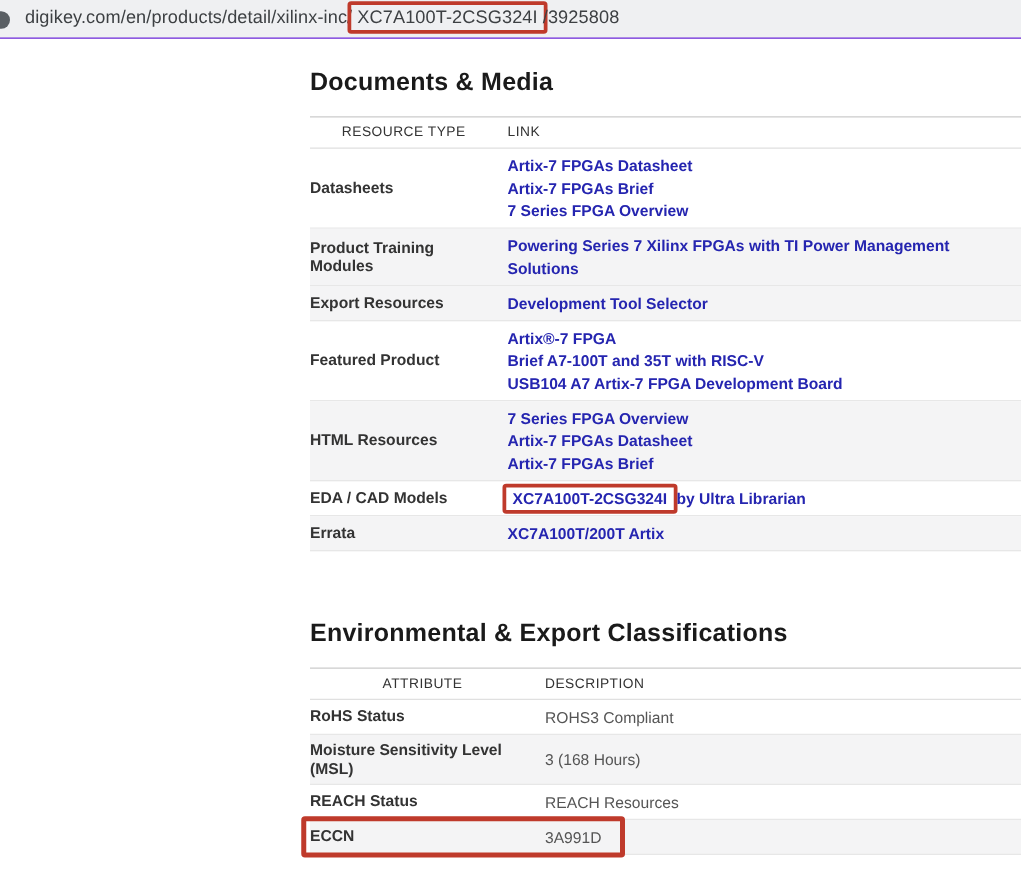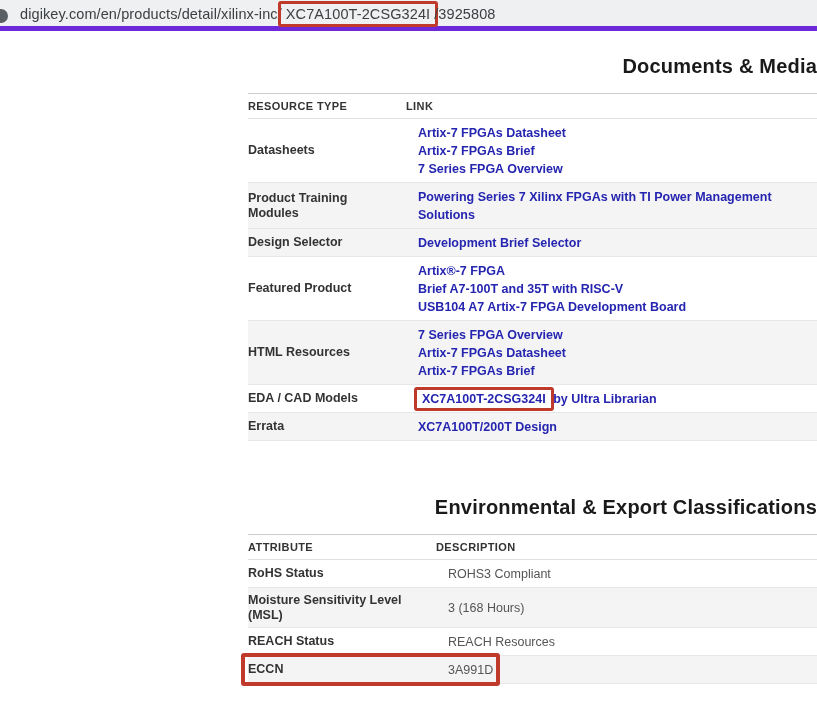--- a/index.html
+++ b/index.html
@@ -8,45 +8,45 @@
     --label:#333333;
     --value:#555555;
     --stripe:#f4f4f5;
     --rowline:#e7e7e7;
   }
   *{box-sizing:border-box;margin:0;padding:0;}
   html,body{width:817px;height:710px;overflow:hidden;background:#ffffff;
     font-family:"Liberation Sans", sans-serif;}
   
   .urlbar{position:absolute;left:0;top:0;width:817px;height:31px;
-    background:#eff0f2;border-bottom:5px solid #6d28d9;}
+    background:#eff0f2;border-bottom:1px solid #6d28d9;}
   .favicon{position:absolute;left:-6px;top:9px;width:14px;height:14px;
     border-radius:50%;background:#5a5f64;}
   .urltext{position:absolute;left:20px;top:6px;font-size:14.5px;color:#3d4043;
     white-space:nowrap;letter-spacing:.1px;}
   
   .redbox{border:3px solid var(--red);border-radius:3px;padding:2px 5px;margin:0 -4px;}
   .rowbox{position:absolute;left:-7px;top:-3px;width:259px;height:33px;
     border:4px solid var(--red);border-radius:3px;pointer-events:none;}
   
   .content{position:absolute;left:248px;right:0;top:31px;}
-  h1{font-size:20px;line-height:26px;font-weight:bold;color:#1a1a1a;letter-spacing:.2px;text-align:right;}
+  h1{font-size:20px;line-height:26px;font-weight:bold;color:#1a1a1a;letter-spacing:.2px;}
   .h1a{margin:22px 0 14px 0;}
   .h1b{margin:53px 0 14px 0;}
   .table{width:100%;}
   .thead{display:flex;border-top:1px solid #cccccc;border-bottom:1px solid #e0e0e0;
     align-items:center;height:26px;}
-  .th{font-size:11px;font-weight:bold;color:var(--label);letter-spacing:.4px;}
+  .th{font-size:11px;font-weight:normal;color:var(--label);letter-spacing:.4px;text-align:center;}
   .trow{display:flex;align-items:center;border-bottom:1px solid var(--rowline);
     padding:4.5px 0;position:relative;}
   .trow.alt{background:var(--stripe);}
   .c1{width:158px;flex-shrink:0;padding-right:8px;}
   .t2 .c1{width:188px;}
   .tlabel{font-size:12.5px;font-weight:bold;color:var(--label);line-height:15px;}
-  .tlinks{flex:1;margin-left:12px;}
+  .tlinks{flex:1;}
   .tlink{display:block;font-size:12.5px;font-weight:bold;color:var(--link);
     text-decoration:none;line-height:18px;}
   .tvalue{font-size:12.5px;color:var(--value);line-height:18px;}
 </style>
 </head>
 <body>
 
 <div class="urlbar">
   <div class="favicon"></div>
   <div class="urltext"><span>digikey.com/en/products/detail/xilinx-inc/</span><span class="redbox"><span>XC7A100T-2CSG324I</span></span><span>/3925808</span></div>
@@ -69,23 +69,23 @@
             <a class="tlink" href="#">7 Series FPGA Overview</a>
           </div>
         </div>
         <div class="trow alt">
           <div class="tlabel c1">Product Training Modules</div>
           <div class="tlinks">
             <a class="tlink" href="#">Powering Series 7 Xilinx FPGAs with TI Power Management Solutions</a>
           </div>
         </div>
         <div class="trow alt">
-          <div class="tlabel c1">Design Selector</div>
+          <div class="tlabel c1">Export Resources</div>
           <div class="tlinks">
-            <a class="tlink" href="#">Development Brief Selector</a>
+            <a class="tlink" href="#">Development Tool Selector</a>
           </div>
         </div>
         <div class="trow">
           <div class="tlabel c1">Featured Product</div>
           <div class="tlinks">
             <a class="tlink" href="#">Artix®-7 FPGA</a>
             <a class="tlink" href="#">Brief A7-100T and 35T with RISC-V</a>
             <a class="tlink" href="#">USB104 A7 Artix-7 FPGA Development Board</a>
           </div>
         </div>
@@ -99,21 +99,21 @@
         </div>
         <div class="trow">
           <div class="tlabel c1">EDA / CAD Models</div>
           <div class="tlinks">
             <a class="tlink" href="#"><span class="redbox"><span>XC7A100T-2CSG324I</span></span> by Ultra Librarian</a>
           </div>
         </div>
         <div class="trow alt">
           <div class="tlabel c1">Errata</div>
           <div class="tlinks">
-            <a class="tlink" href="#">XC7A100T/200T Design</a>
+            <a class="tlink" href="#">XC7A100T/200T Artix</a>
           </div>
         </div>
       </div>
   </div>
 
   <h1 class="h1b">Environmental &amp; Export Classifications</h1>
 
   <div class="table t2">
     <div class="thead">
       <div class="th c1">ATTRIBUTE</div>

